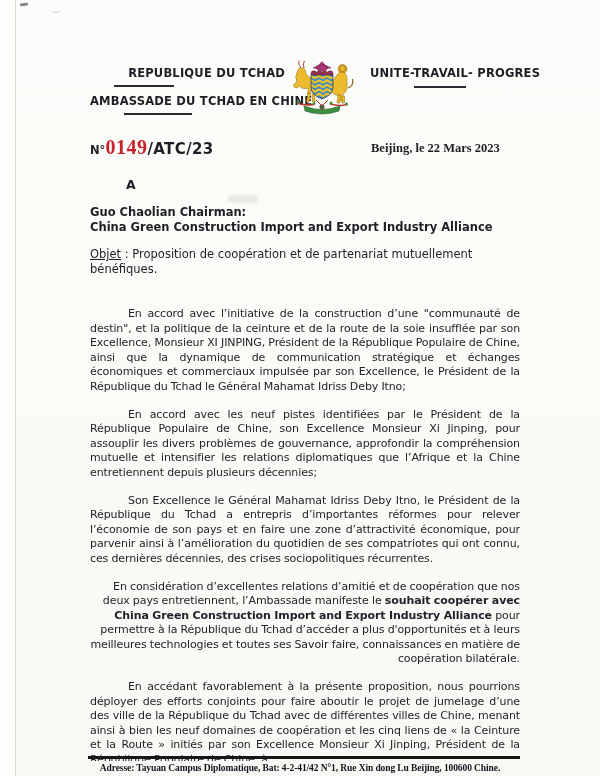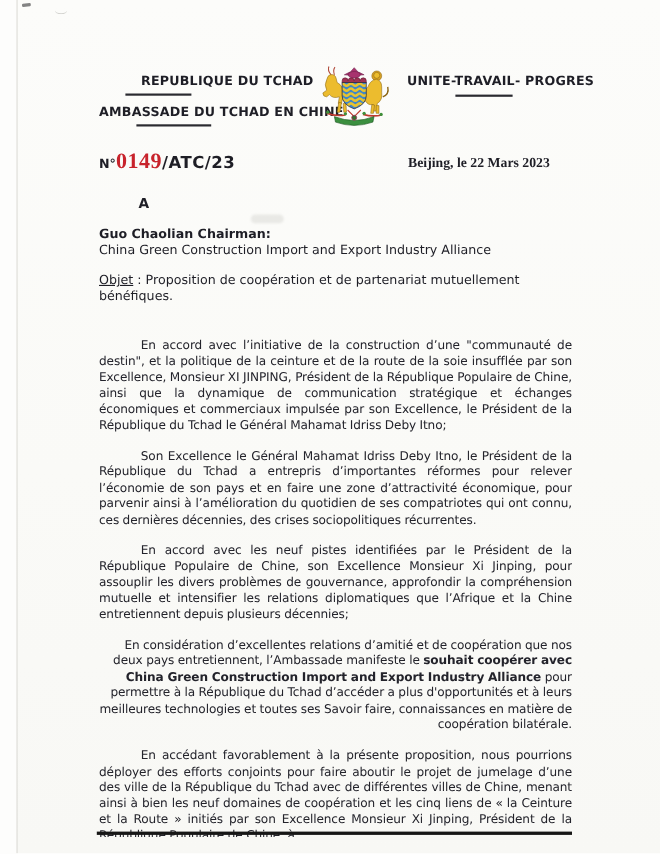--- a/index.html
+++ b/index.html
@@ -30,21 +30,21 @@
   .ref { position:absolute; left:90px; top:136px; white-space:nowrap; }
   .ref-prefix { font-weight:bold; font-size:11.5px; color:#1e1e26; }
   .ref-number { font-family:"Liberation Serif", serif; font-weight:bold; font-size:20px; color:#c8232c; letter-spacing:.5px; }
   .ref-suffix { font-weight:bold; font-size:15px; color:#1e1e26; letter-spacing:.4px; }
   .dateline { position:absolute; left:371px; top:141px; font-weight:bold; font-size:12.5px; color:#1e1e26; white-space:nowrap;font-family:Liberation Serif, serif; }
 
   
   .body-col { position:absolute; left:90px; top:171px; width:430px; height:590px; overflow:hidden; }
   .salutation { font-weight:bold; font-size:12.5px; margin:6px 0 0 36px; color:#1e1e26; }
   .recipient-name { font-weight:bold; font-size:11.5px; line-height:15px; margin-top:13px; color:#1e1e26; }
-  .recipient-org  { font-weight:normal; font-size:11.5px; line-height:15px; color:#1e1e26; }
+  .recipient-org  { font-weight:bold; font-size:11.5px; line-height:15px; color:#1e1e26; }
   .subject { font-weight:normal; font-size:11.5px; line-height:15px; margin-top:12px; color:#1e1e26; }
   .subject-label { text-decoration:underline; }
   .para {
     font-size:11px; line-height:14.6px; margin-top:13px;
     text-align:justify; text-indent:38px;
     letter-spacing:-.1px; word-spacing:-.2px; color:#23232b;
   }
   .para-first { margin-top:30px; }
   .para-noindent { text-indent:0; text-align:right; }
   .b { font-weight:bold; }
@@ -142,21 +142,22 @@
   <div class="body-col">
     <div class="salutation">A</div>
     <div class="recipient-name">Guo Chaolian Chairman:</div>
     <div class="recipient-org">China Green Construction Import and Export Industry Alliance</div>
 
     <div class="subject">
       <span class="subject-label">Objet</span><span> : </span><span>Proposition de coopération et de partenariat mutuellement bénéfiques.</span>
     </div>
 
     <p class="para para-first">En accord avec l’initiative de la construction d’une "communauté de destin", et la politique de la ceinture et de la route de la soie insufflée par son Excellence, Monsieur XI JINPING, Président de la République Populaire de Chine, ainsi que la dynamique de communication stratégique et échanges économiques et commerciaux impulsée par son Excellence, le Président de la République du Tchad le Général Mahamat Idriss Deby Itno;</p>
+    <p class="para">En accord avec les neuf pistes identifiées par le Président de la République Populaire de Chine, son Excellence Monsieur Xi Jinping, pour assouplir les divers problèmes de gouvernance, approfondir la compréhension mutuelle et intensifier les relations diplomatiques que l’Afrique et la Chine entretiennent depuis plusieurs décennies;</p>
     <p class="para">Son Excellence le Général Mahamat Idriss Deby Itno, le Président de la République du Tchad a entrepris d’importantes réformes pour relever l’économie de son pays et en faire une zone d’attractivité économique, pour parvenir ainsi à l’amélioration du quotidien de ses compatriotes qui ont connu, ces dernières décennies, des crises sociopolitiques récurrentes.</p>
-    <p class="para">En accord avec les neuf pistes identifiées par le Président de la République Populaire de Chine, son Excellence Monsieur Xi Jinping, pour assouplir les divers problèmes de gouvernance, approfondir la compréhension mutuelle et intensifier les relations diplomatiques que l’Afrique et la Chine entretiennent depuis plusieurs décennies;</p>
     <p class="para para-noindent"><span>En considération d’excellentes relations d’amitié et de coopération que nos deux pays entretiennent, l’Ambassade manifeste le </span><span class="b">souhait coopérer avec  China Green Construction Import and Export Industry Alliance</span><span> pour permettre à la République du Tchad d’accéder a plus d'opportunités et à leurs meilleures technologies et toutes ses Savoir faire, connaissances en matière de coopération bilatérale.</span></p>
     <p class="para">En accédant favorablement à la présente proposition, nous pourrions déployer des efforts conjoints pour faire aboutir le projet de jumelage d’une des ville de la République du Tchad avec de différentes villes de Chine, menant ainsi à bien les neuf domaines de coopération et les cinq liens de « la Ceinture et la Route » initiés par son Excellence Monsieur Xi Jinping, Président de la République Populaire de Chine, à</p>
   </div>
 
   <div class="footer-rule"></div>
+  <div class="footer-text">Adresse: Tayuan Campus Diplomatique, Bat: 4-2-41/42 N°1, Rue Xin dong Lu Beijing, 100600 Chine.</div>
 
 </div>
 
 </body></html>

